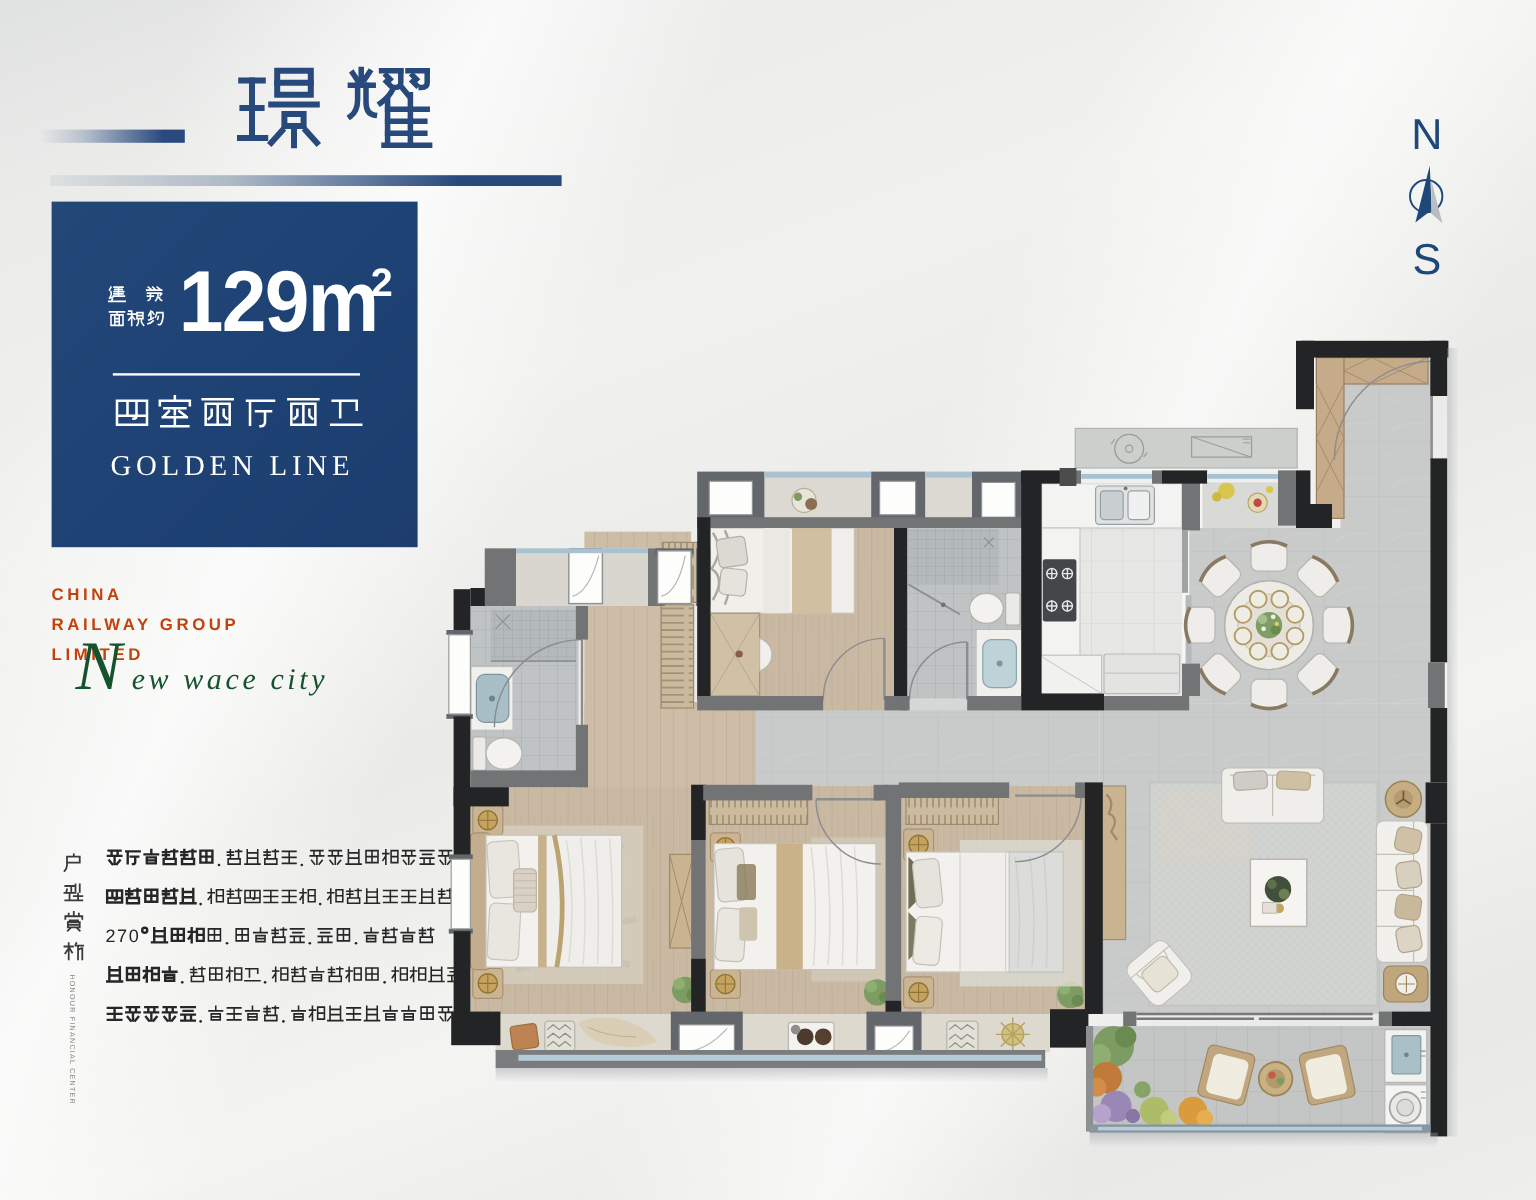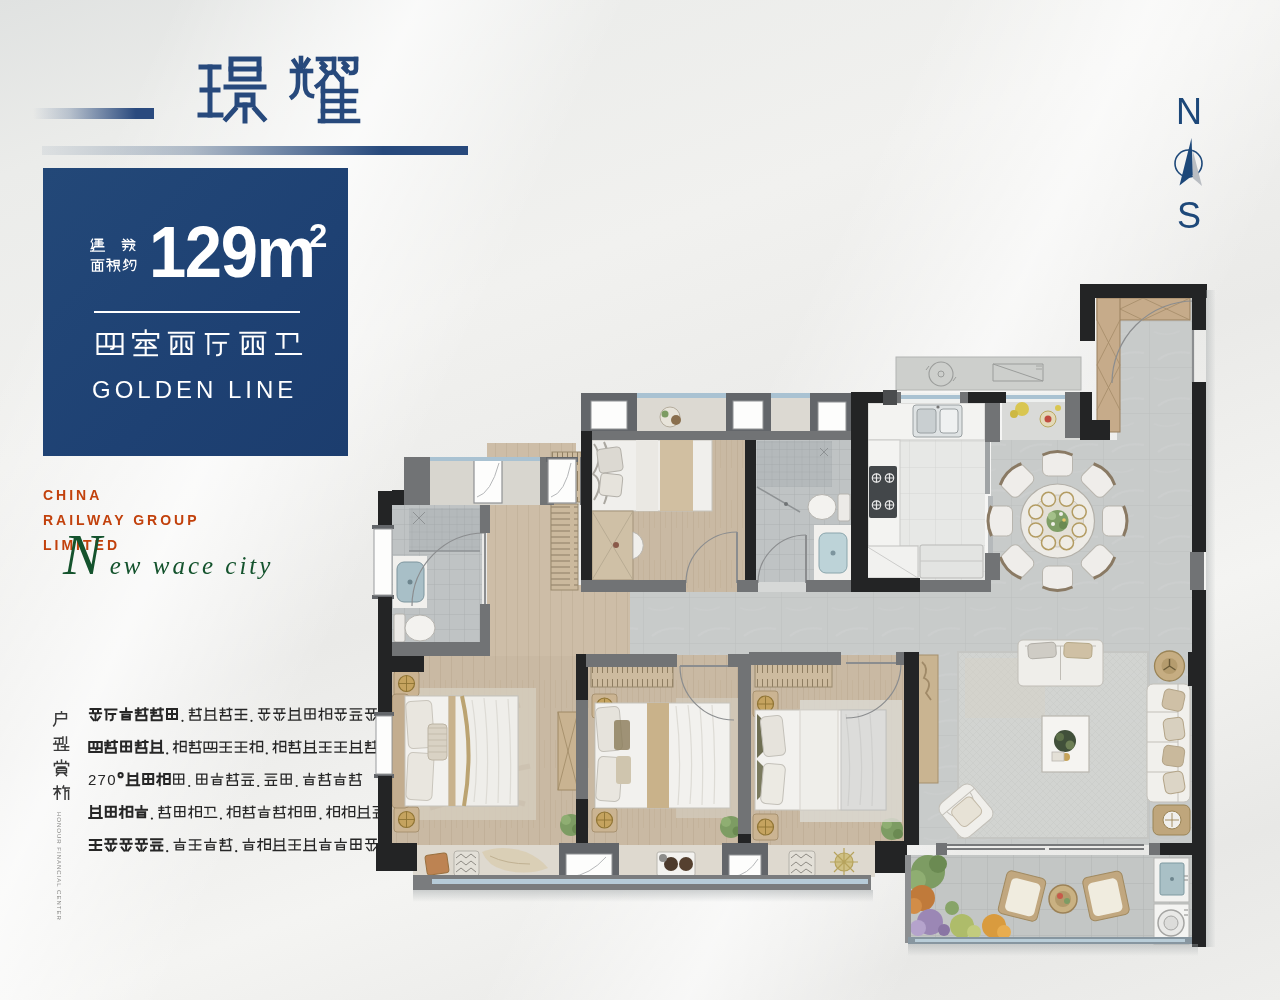--- a/index.html
+++ b/index.html
@@ -67,21 +67,21 @@
 
 <svg class="abs" style="left:95px;top:328px" width="216" height="32" viewBox="0 0 216 32">
     <path transform="translate(0.0 1.0) scale(1.2500)" d="M2 4 H22 V20 H2 Z M9 4 V14 M15 4 V14 Q15 16 13 16 M2 14 H22" fill="none" stroke="#fff" stroke-width="1.7" stroke-linecap="square"></path>
     <path transform="translate(35.7 1.0) scale(1.2500)" d="M12 1 V4 M2 4 H22 M2 4 V7 M22 4 V7 M5 9 H19 M12 9 V13 M8 11 L5 14 M15 11 L19 14 M4 15 H20 M12 15 V21 M3 21 H21" fill="none" stroke="#fff" stroke-width="1.7" stroke-linecap="square"></path>
     <path transform="translate(71.4 1.0) scale(1.2500)" d="M2 3 H22 M4 6 H20 V20 H4 V6 M12 6 V20 M8 10 V14 L6 16 M16 10 V14 L18 16" fill="none" stroke="#fff" stroke-width="1.7" stroke-linecap="square"></path>
     <path transform="translate(107.1 1.0) scale(1.2500)" d="M3 4 H21 M5 4 V20 M9 11 H19 M15 11 V18 Q15 21 12 21" fill="none" stroke="#fff" stroke-width="1.7" stroke-linecap="square"></path>
     <path transform="translate(142.8 1.0) scale(1.2500)" d="M2 3 H22 M4 6 H20 V20 H4 V6 M12 6 V20 M8 10 V14 L6 16 M16 10 V14 L18 16" fill="none" stroke="#fff" stroke-width="1.7" stroke-linecap="square"></path>
     <path transform="translate(178.5 1.0) scale(1.2500)" d="M3 4 H19 V10 M8 4 V15 M2 20 H22" fill="none" stroke="#fff" stroke-width="1.7" stroke-linecap="square"></path>
   </svg>
 
-<div class="abs" style="left:92px;top:376px;color:#fff;font-size:24px;letter-spacing:4px;font-family:Liberation Sans, sans-serif">GOLDEN LINE</div>
+<div class="abs" style="left:92px;top:376px;color:#fff;font-size:24px;letter-spacing:4px;font-family:Liberation Serif, serif">GOLDEN LINE</div>
 
 <div class="abs" style="left:43px;top:483px;color:#c2410c;font-size:14px;letter-spacing:3px;line-height:25px;font-weight:bold">CHINA<br>RAILWAY GROUP<br>LIMITED</div>
 
 <div class="abs" style="left:63px;top:527px;color:#14532d;font-family:'Liberation Serif',serif;font-style:italic"><span style="font-size:58px;line-height:56px">N</span><span style="font-size:25px;letter-spacing:3px;margin-left:8px">ew wace city</span></div>
 
 <svg class="abs" style="left:52px;top:711px" width="20" height="150" viewBox="0 0 20 150">
     <path transform="translate(1.0 0.0) scale(0.7083)" d="M12 1 V4 M4 4 H19 V11 H4 Z M4 11 V14 Q4 18 1 21" fill="none" stroke="#3a3a3a" stroke-width="2.1" stroke-linecap="square"></path>
     <path transform="translate(1.0 24.5) scale(0.7083)" d="M2 4 H12 M4 8 L3 12 M9 4 V10 M14 2 V12 M19 2 V11 M1 12 H13 M12 16 H22 M17 13 V20 M7 14 V20 M2 21 H22" fill="none" stroke="#3a3a3a" stroke-width="2.1" stroke-linecap="square"></path>
     <path transform="translate(1.0 49.0) scale(0.7083)" d="M12 0 V3 M6 2 V4 M18 2 V4 M2 5 H22 V8 M2 5 V8 M7 10 H17 M5 12 H19 V18 H5 Z M5 15 H19 M8 19 L5 22 M16 19 L19 22" fill="none" stroke="#3a3a3a" stroke-width="2.1" stroke-linecap="square"></path>
     <path transform="translate(1.0 73.5) scale(0.7083)" d="M6 2 V21 M1 6 H11 M6 8 L2 14 M7 8 L10 13 M14 5 Q14 3 15 2 M14 5 H23 M17 5 V21 M17 10 Q20 8 22 8 M22 8 V21" fill="none" stroke="#3a3a3a" stroke-width="2.1" stroke-linecap="square"></path>

